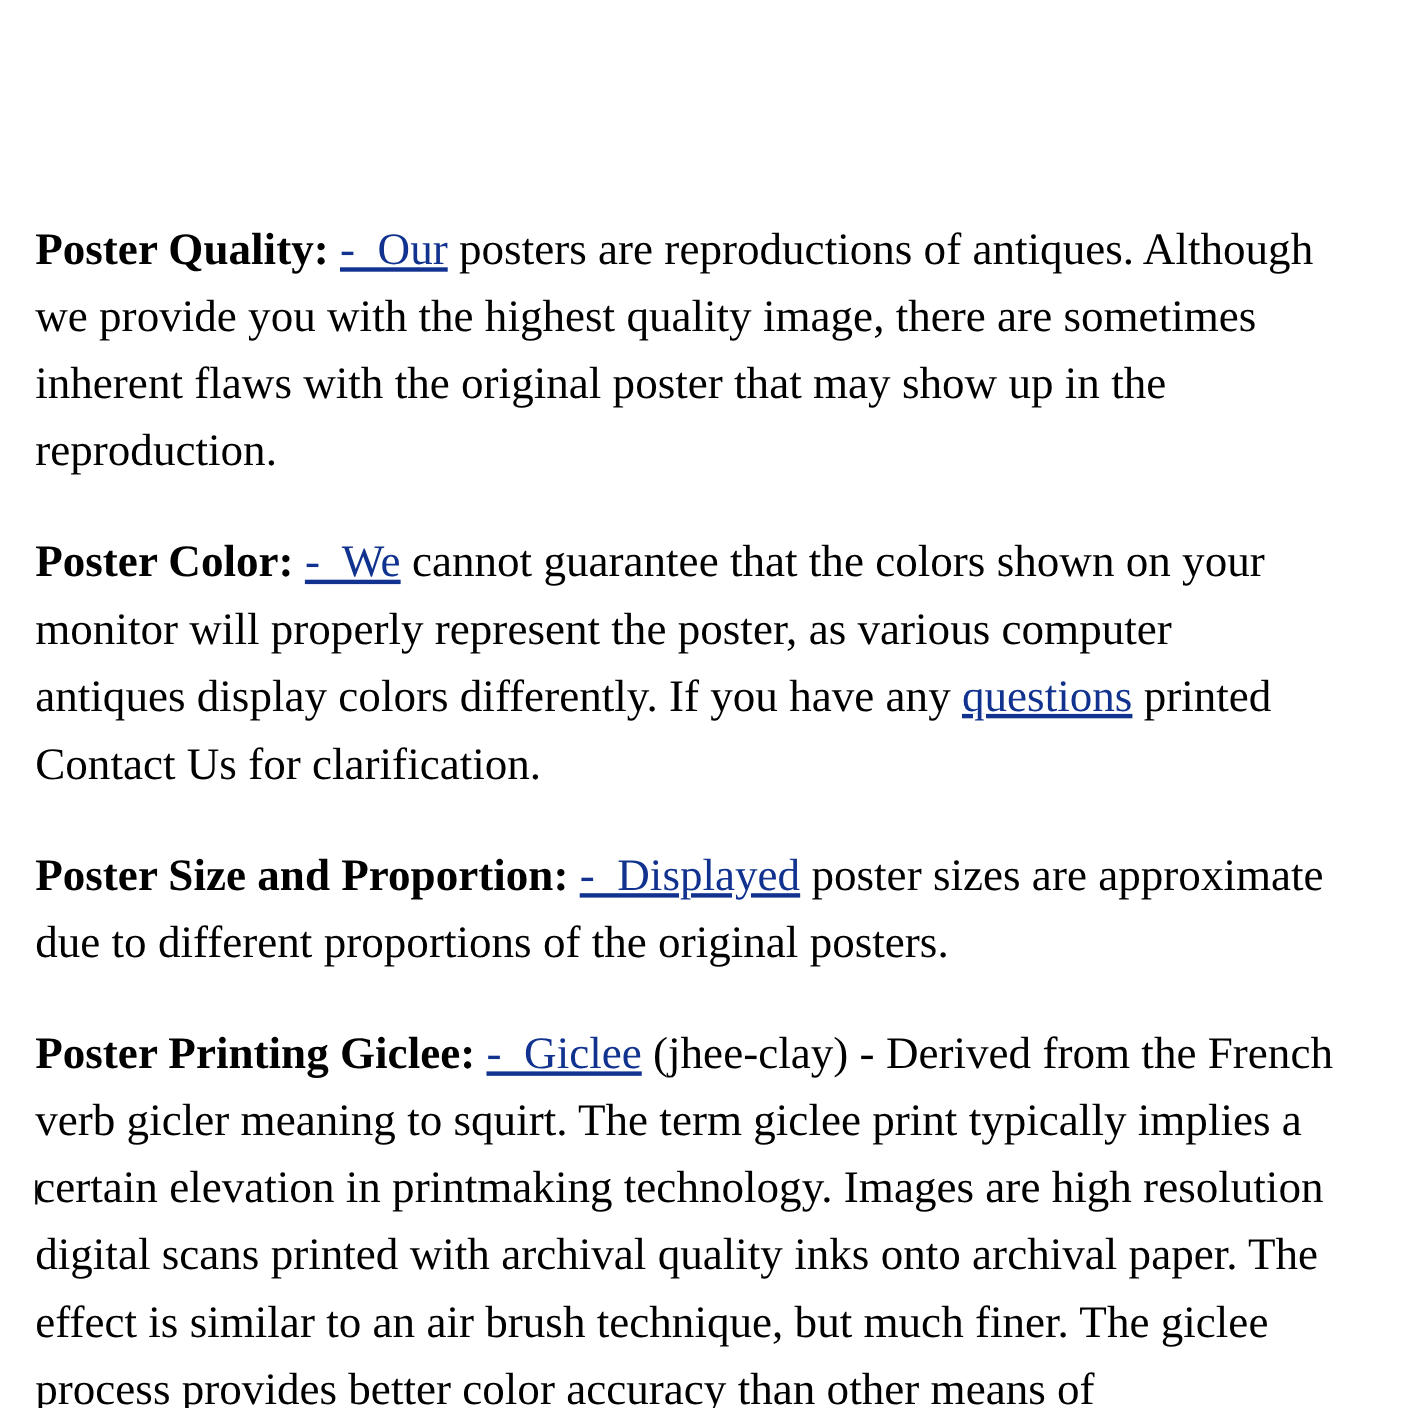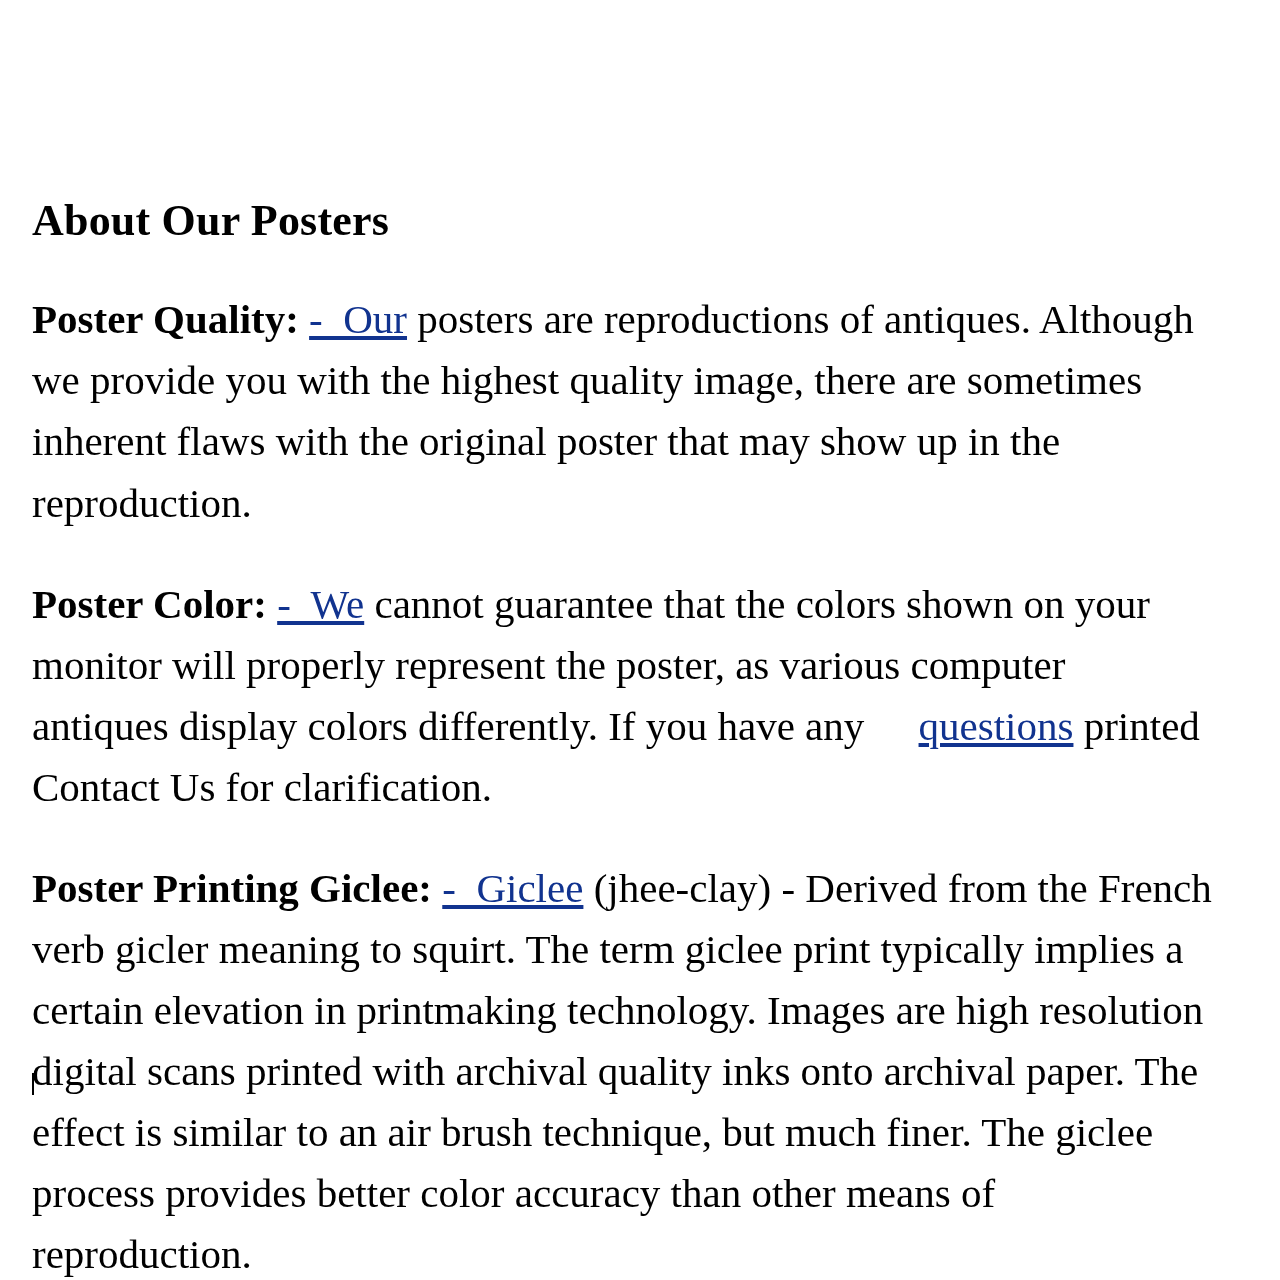--- a/index.html
+++ b/index.html
@@ -42,21 +42,20 @@
     margin: 0 0 40px 0;
     text-align: left;
   }
   .lead {
     font-weight: bold;
   }
   .linkish {
     color: #11338f;
     text-decoration: underline;
     text-decoration-color: #11338f;
-    margin-left: 44px;
   }
   .dash-link {
     color: #11338f;
     text-decoration: underline;
     text-decoration-color: #11338f;
     white-space: pre;
   }
   .spell-red {
     text-decoration-style: wavy;
     text-decoration-color: #d03020;
@@ -78,32 +77,35 @@
     background: #000000;
   }
 </style>
 </head>
 <body>
 
 <div class="page">
 
   <div class="doc">
 
-    <h1 class="doc-title">About Our Posters</h1>
 
     <p class="para">
       <span class="lead">Poster Quality:</span>
       <span class="dash-link">-  Our</span><span> posters are reproductions of antiques. Although we provide you with the highest quality image, there are sometimes inherent flaws with the original poster that may show up in the reproduction.</span>
     </p>
 
     <p class="para">
       <span class="lead">Poster Color:</span>
       <span class="dash-link">-  We</span><span> cannot guarantee that the colors shown on your monitor will properly represent the poster, as various computer antiques display colors differently. If you have any </span><span class="linkish">questions</span><span> printed Contact Us for clarification.</span>
     </p>
 
+    <p class="para">
+      <span class="lead">Poster Size and Proportion:</span>
+      <span class="dash-link">-  Displayed</span><span> poster sizes are approximate due to different proportions of the original posters.</span>
+    </p>
 
     <p class="para">
       <span class="lead">Poster Printing Giclee:</span>
       <span class="dash-link">-  Giclee</span><span> (</span><span class="spell-red">jhee</span><span>-clay) - Derived from the French verb </span><span class="spell-red">gicler</span><span> meaning to squirt. The term giclee print typically implies a certain elevation in printmaking technology. Images are high resolution digital scans printed with archival quality inks onto archival paper. The effect is </span><span class="spell-gold">similar to</span><span> an air brush technique, but much finer. The giclee process provides better color accuracy than other means of reproduction.</span>
     </p>
 
   </div>
 
   <div class="caret"></div>
 

